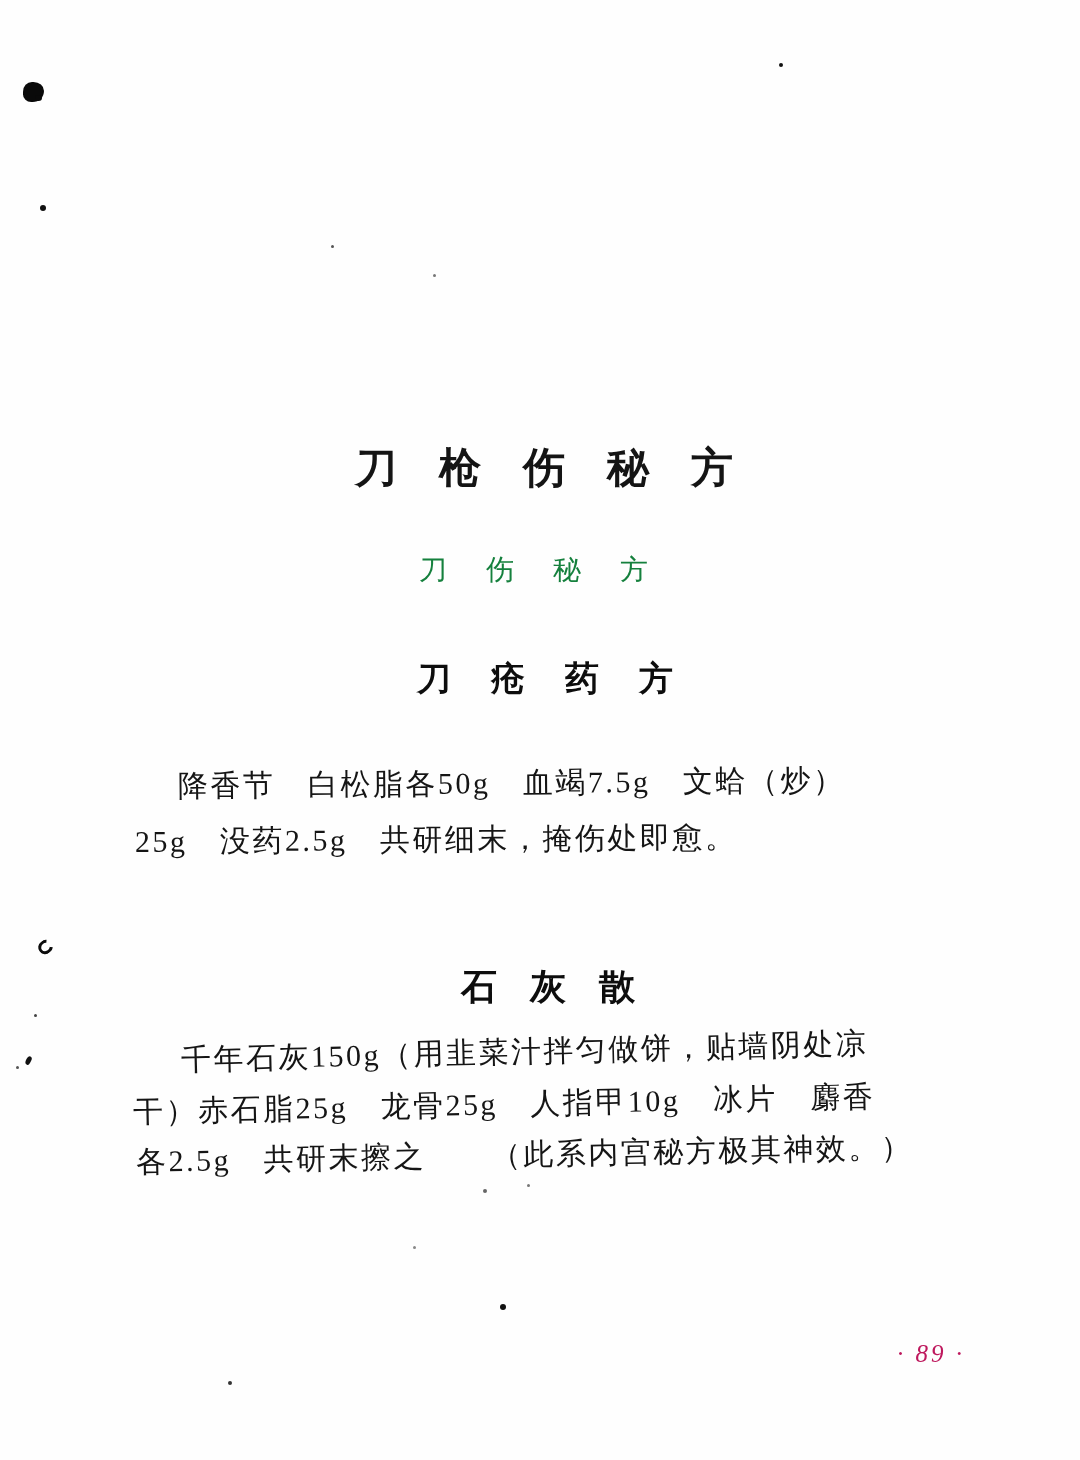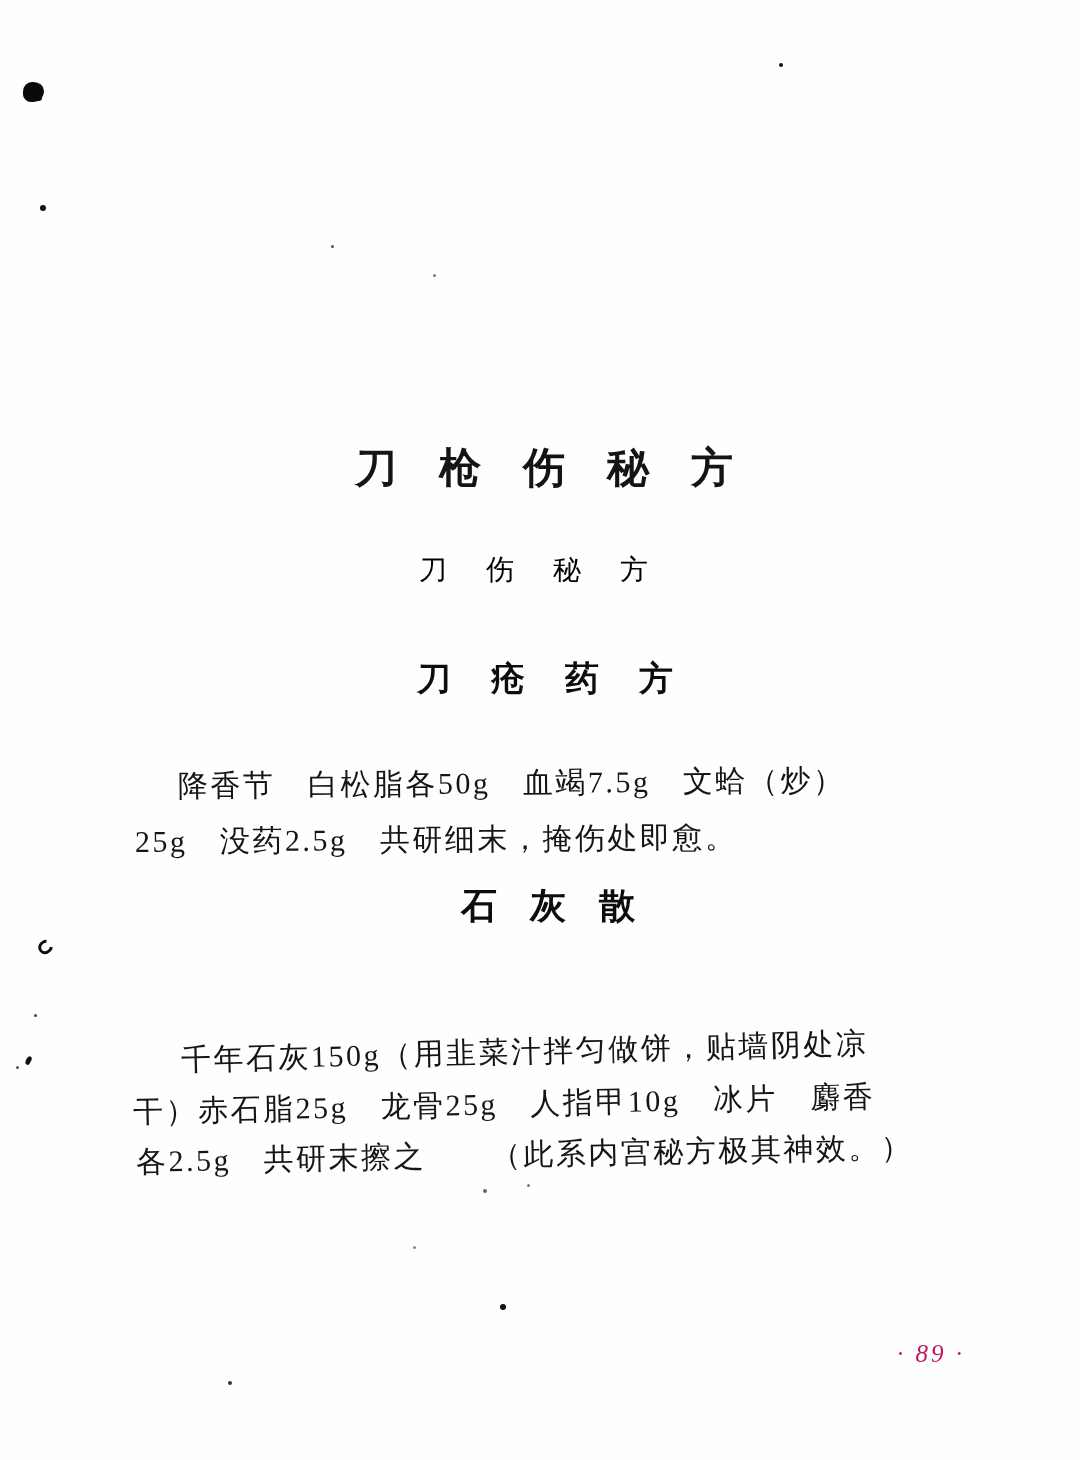--- a/index.html
+++ b/index.html
@@ -21,21 +21,21 @@
   .book-title {
     font-size: 42px;
     font-weight: 600;
     letter-spacing: 42px;
     color: #141414;
   }
   .book-subtitle {
     font-size: 28px;
     font-weight: 500;
     letter-spacing: 39px;
-    color: #000000;
+    color: #15803d;
   }
   .section-heading {
     font-weight: 700;
     color: #0d0d0d;
   }
   .heading-1 { font-size: 34px; letter-spacing: 40px; }
   .heading-2 { font-size: 36px; letter-spacing: 33px; }
 
   .body-line {
     font-size: 30px;
@@ -109,21 +109,21 @@
   <div class="abs book-title" style="left:355px; top:440px;">刀枪伤秘方</div>
 
   <div class="abs book-subtitle" style="left:419px; top:551px;">刀伤秘方</div>
 
   <div class="abs section-heading heading-1" style="left:417px; top:656px;">刀疮药方</div>
 
   <div class="abs body-line" style="left:178px; top:766px; transform:rotate(-0.5deg);">降香节　白松脂各50g　血竭7.5g　文蛤（炒）</div>
 
   <div class="abs body-line" style="left:135px; top:822px; transform:rotate(-0.45deg);">25g　没药2.5g　共研细末，掩伤处即愈。</div>
 
-  <div class="abs section-heading heading-2" style="left:461px; top:882px;">石灰散</div>
+  <div class="abs section-heading heading-2" style="left:461px; top:963px;">石灰散</div>
 
   <div class="abs body-line" style="left:181px; top:1040px; transform:rotate(-1.4deg);">千年石灰150g（用韭菜汁拌匀做饼，贴墙阴处凉</div>
 
   <div class="abs body-line" style="left:133px; top:1092px; transform:rotate(-1.2deg);">干）赤石脂25g　龙骨25g　人指甲10g　冰片　麝香</div>
 
   <div class="abs body-line" style="left:136px; top:1142px; transform:rotate(-1.1deg);">各2.5g　共研末擦之　　（此系内宫秘方极其神效。）</div>
 
   <div class="abs page-number" style="left:897px; top:1340px;">· 89 ·</div>
 
 </div>

